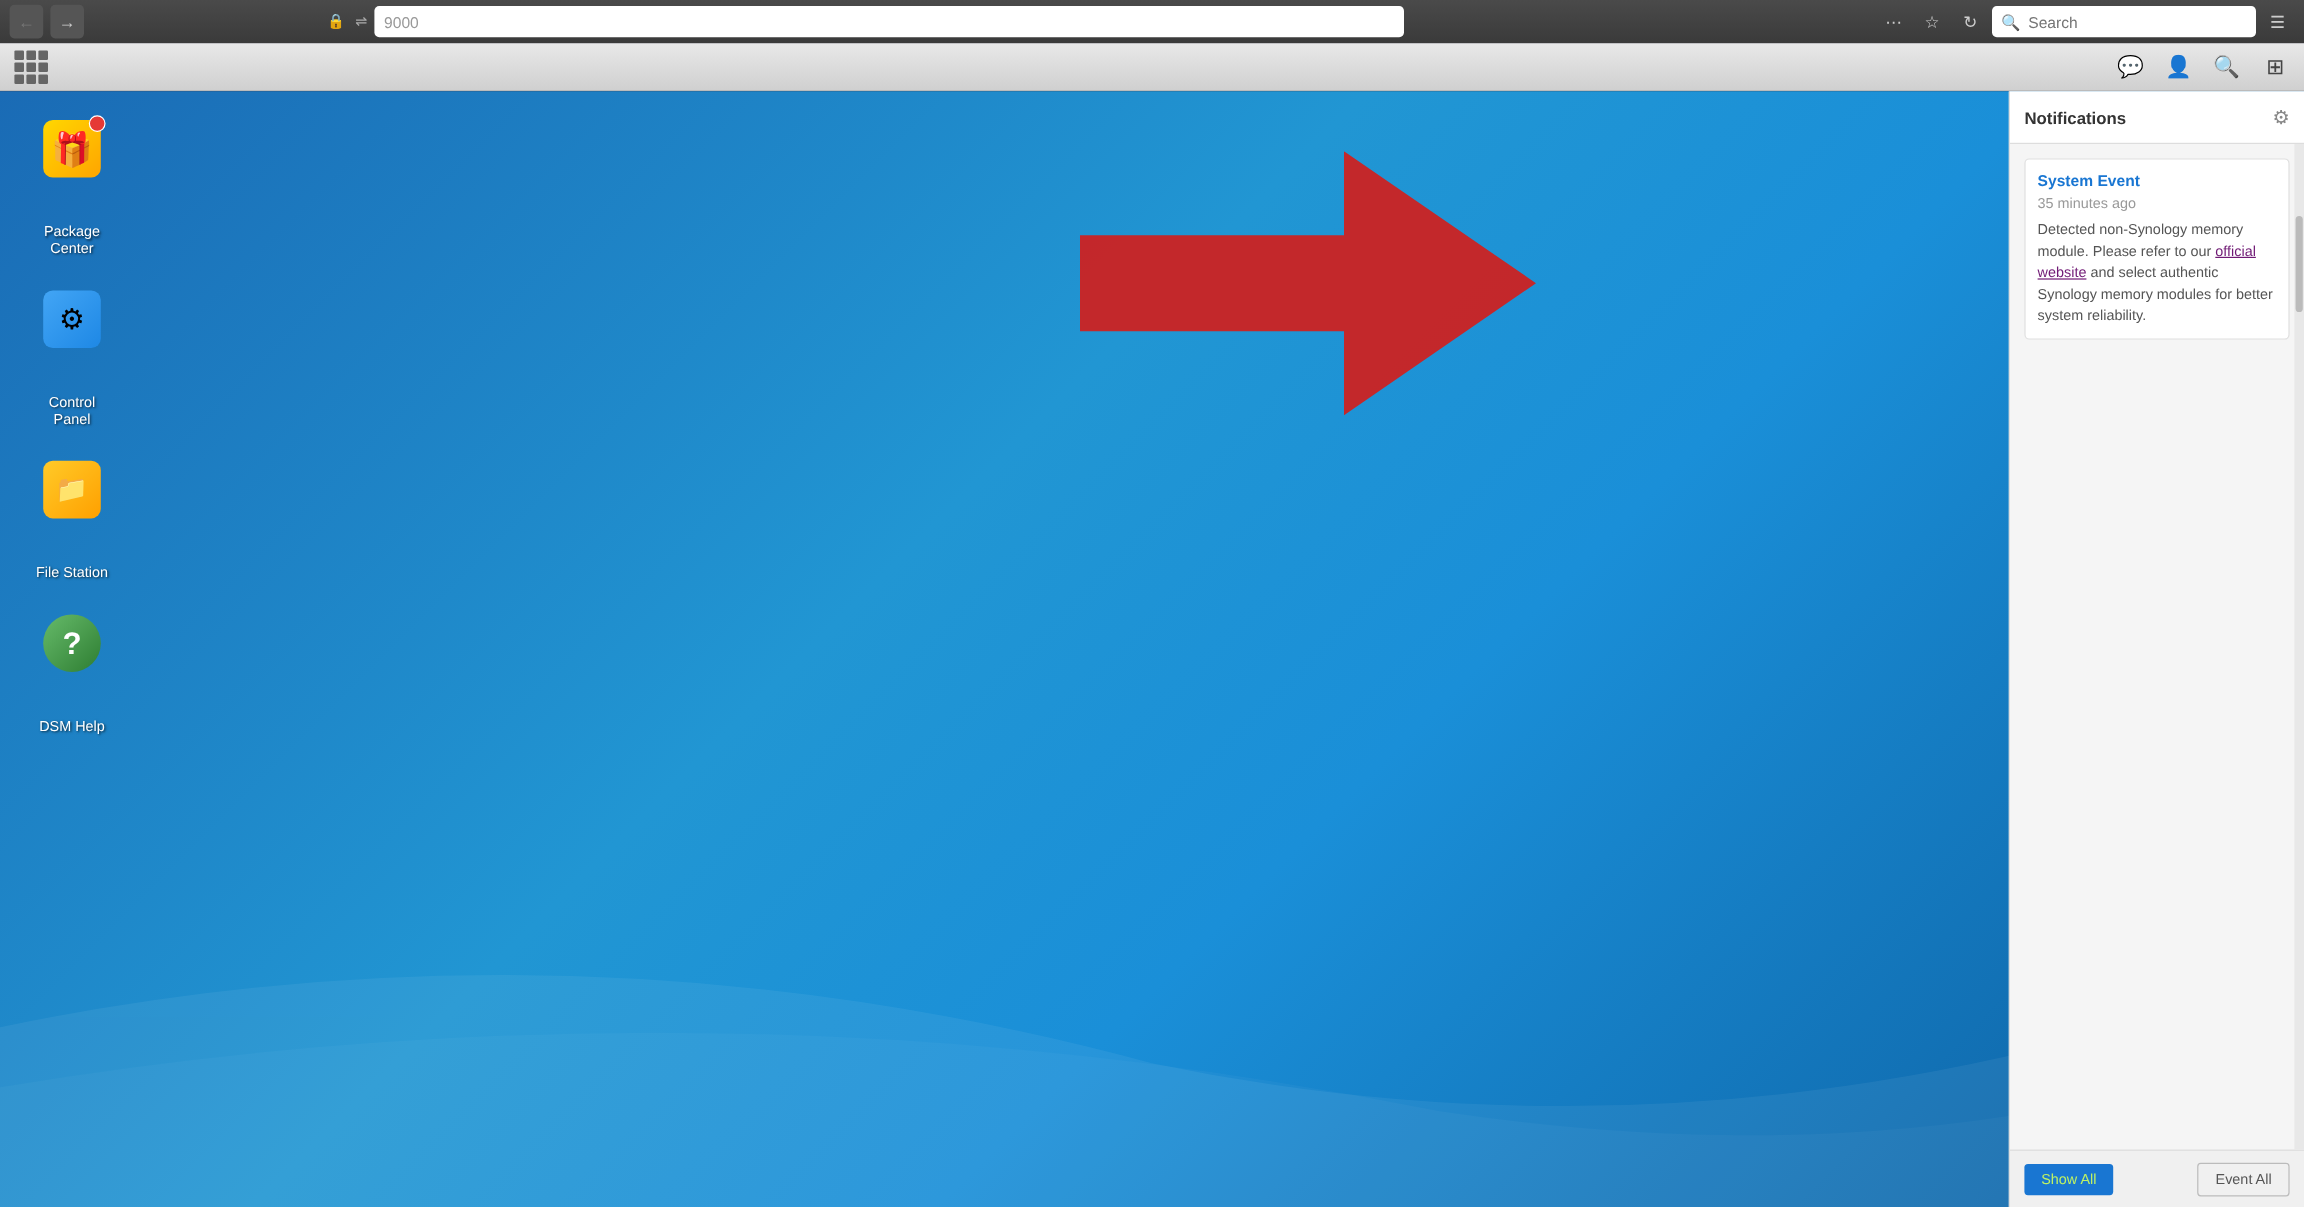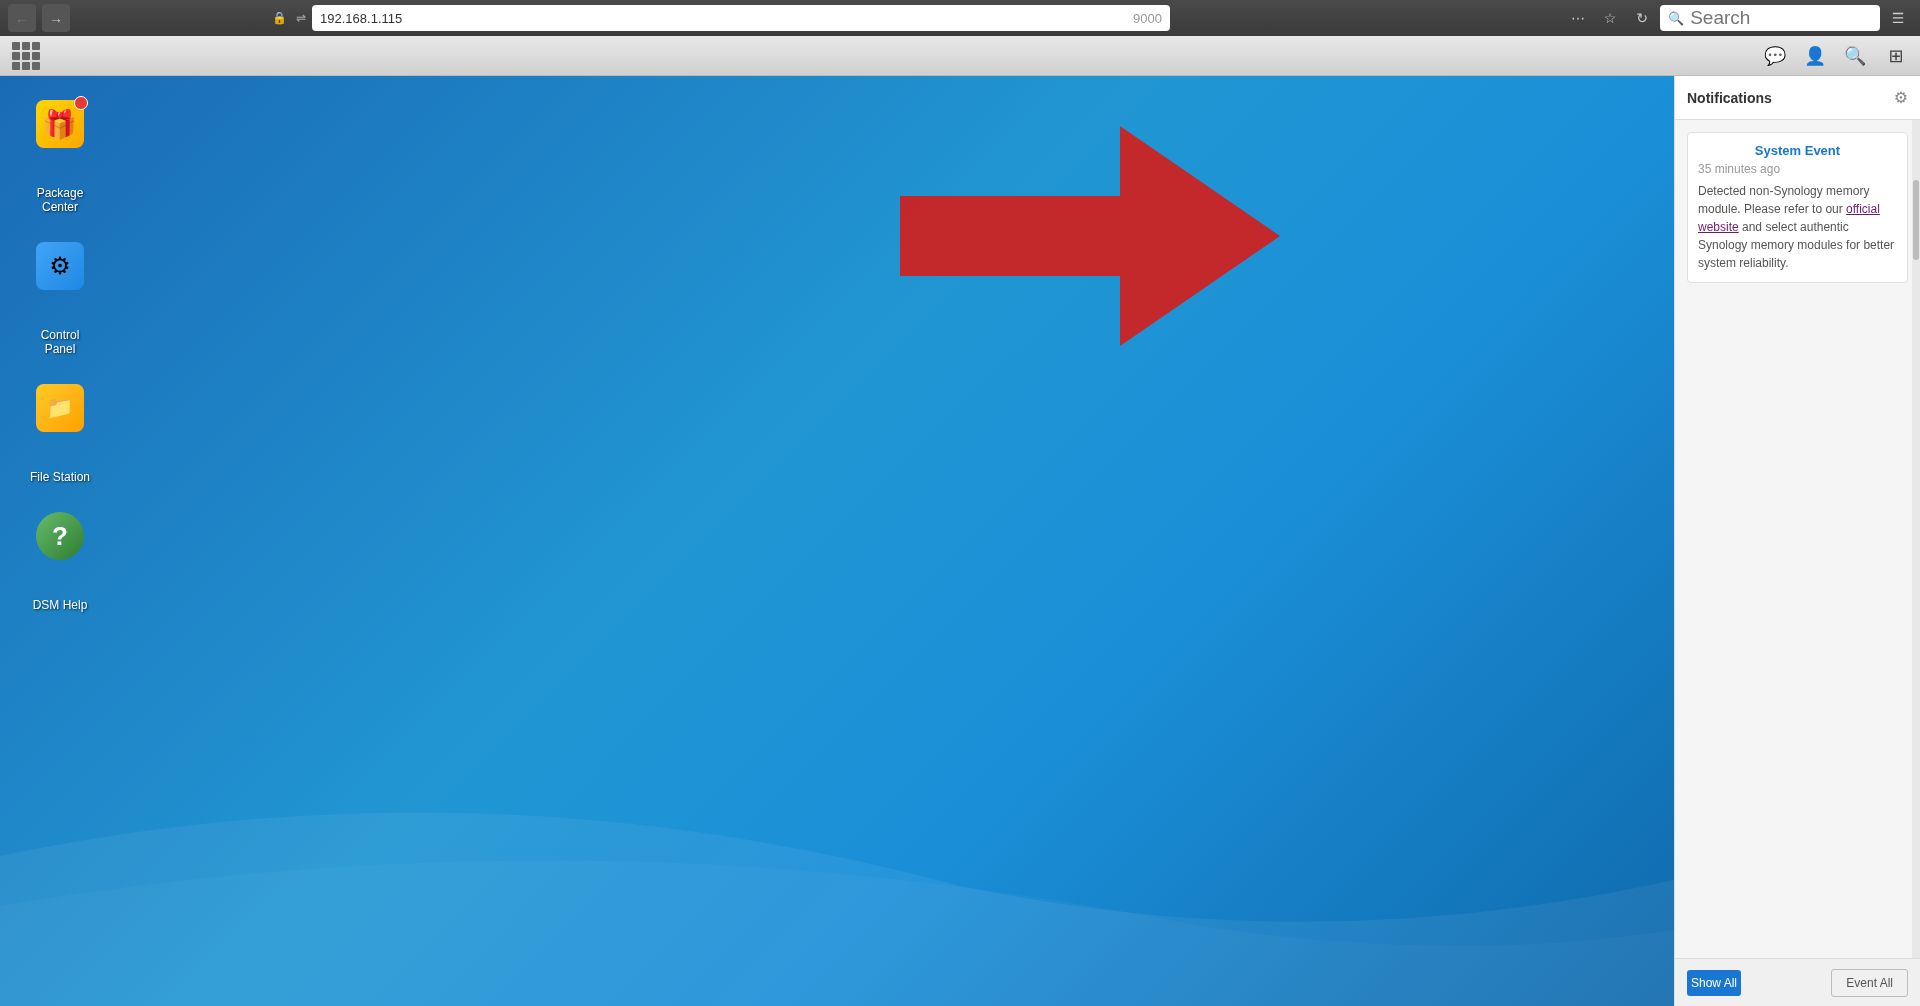--- a/index.html
+++ b/index.html
@@ -76,21 +76,21 @@
       background: #fff;
       border-radius: 4px;
       display: flex;
       align-items: center;
       padding: 0 8px;
       gap: 6px;
       width: 220px;
     }
     .browser-search-input {
       border: none; outline: none;
-      font-size: 19px;
+      font-size: 13px;
       color: #333;
       width: 100%;
       background: transparent;
     }
 
     
     .dsm-taskbar {
       width: 100%;
       height: 40px;
       background: linear-gradient(to bottom, #e8e8e8, #d0d0d0);
@@ -283,21 +283,20 @@
       border-radius: 4px;
       padding: 10px;
       margin-bottom: 8px;
       border: 1px solid #e0e0e0;
     }
     .notification-item-title {
       font-size: 13px;
       font-weight: bold;
       color: #1976d2;
       margin-bottom: 4px;
-      text-align: center;
     }
     .notification-timestamp {
       font-size: 12px;
       color: #999;
       margin-bottom: 6px;
     }
     .notification-body {
       font-size: 12px;
       color: #555;
       line-height: 1.5;
@@ -310,24 +309,24 @@
       height: 48px;
       background: #f0f0f0;
       border-top: 1px solid #ddd;
       display: flex;
       align-items: center;
       justify-content: space-between;
       padding: 0 12px;
     }
     .btn-show-all {
       background: #1976d2;
-      color: #ffffff;
+      color: #bef264;
       border: none;
       border-radius: 3px;
-      padding: 6px 4px;
+      padding: 6px 14px;
       font-size: 12px;
       cursor: pointer;
     }
     .btn-clear-all {
       background: none;
       border: 1px solid #bbb;
       border-radius: 3px;
       padding: 6px 14px;
       font-size: 12px;
       cursor: pointer;
@@ -347,21 +346,20 @@
 <body>
 
 <div class="browser-chrome">
   <button class="browser-nav-btn" disabled="">←</button>
   <button class="browser-nav-btn">→</button>
 
   <div style="display:flex; align-items:center; flex:1; max-width:900px; margin:0 auto; gap:6px;">
     <span class="browser-security-icon">🔒</span>
     <span style="color:#aaa; font-size:12px;">⇌</span>
     <div class="browser-address-bar">
-      <span class="browser-address-text">192.168.1.115</span>
       <span class="browser-address-port">9000</span>
     </div>
   </div>
 
   <div class="browser-right-icons">
     <button class="browser-icon-btn">⋯</button>
     <button class="browser-icon-btn">☆</button>
     <button class="browser-icon-btn">↻</button>
     <div class="browser-search-bar">
       <span style="color:#999; font-size:13px;">🔍</span>

